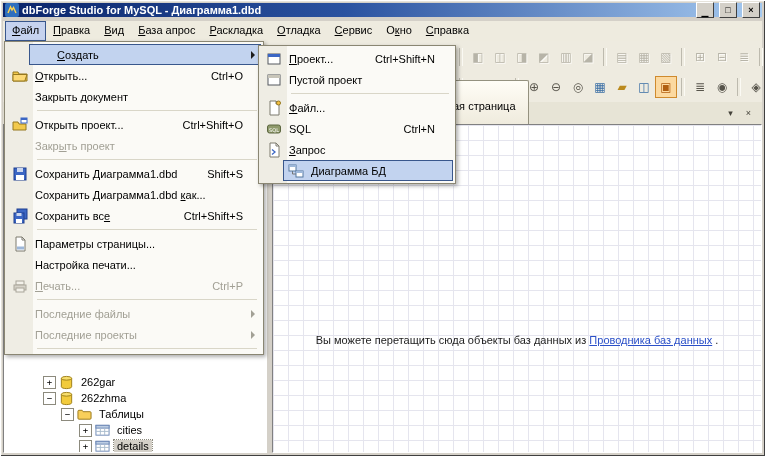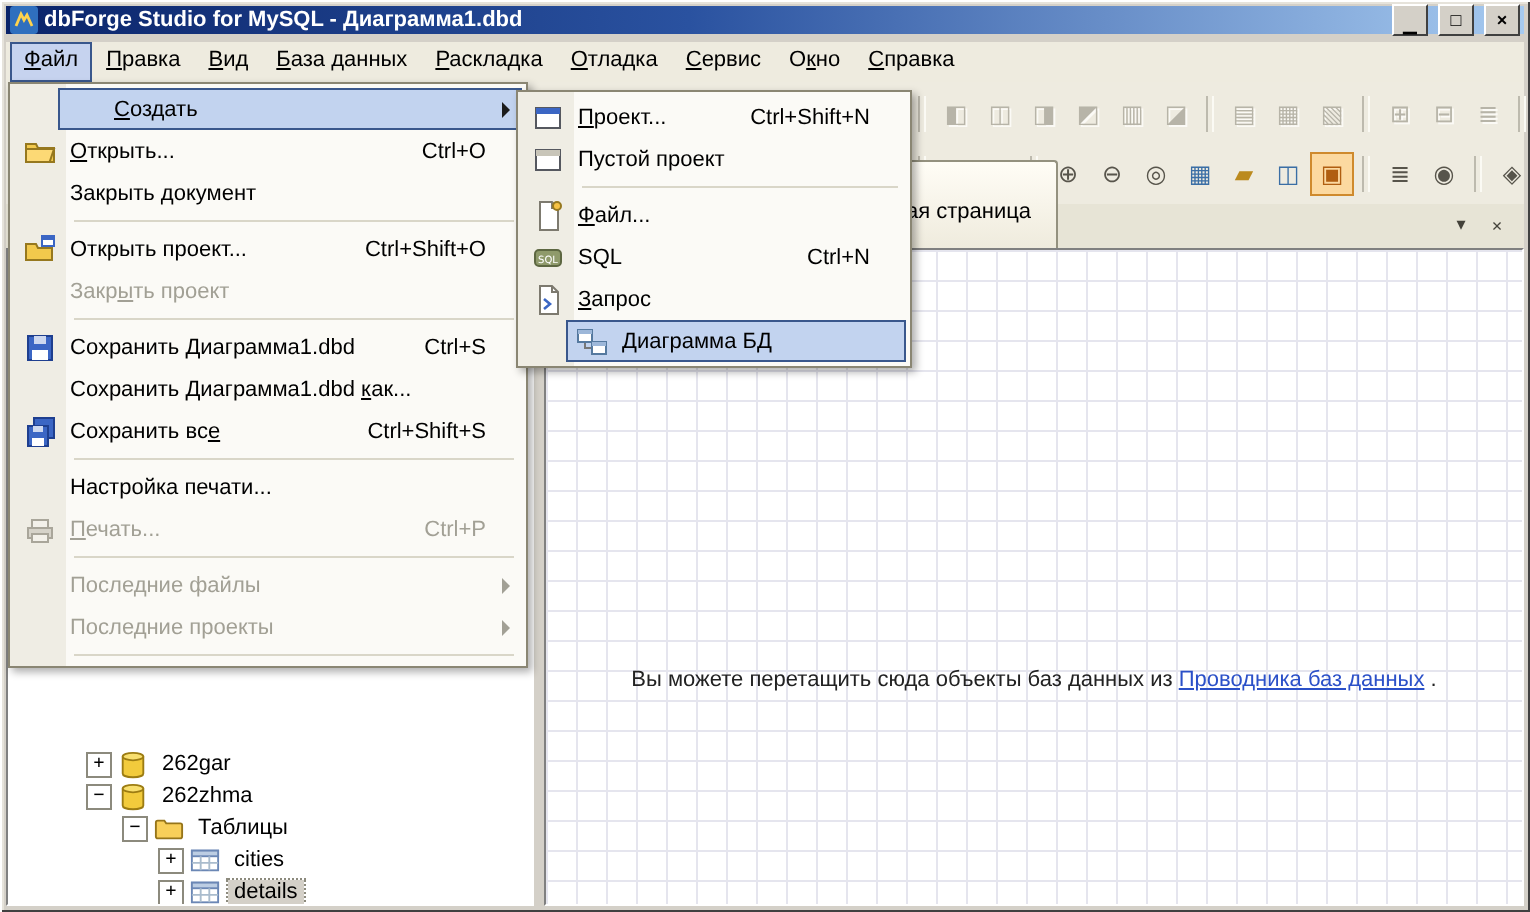--- a/index.html
+++ b/index.html
@@ -91,21 +91,21 @@
     <span class="ttl">dbForge Studio for MySQL - Диаграмма1.dbd</span>
     <span class="wb">▁</span>
     <span class="wb sq">□</span>
     <span class="wb sq">×</span>
   </div>
 
   <div class="menubar">
     <span class="mb open"><span></span><u>Ф</u><span>айл</span></span>
     <span class="mb"><span></span><u>П</u><span>равка</span></span>
     <span class="mb"><span></span><u>В</u><span>ид</span></span>
-    <span class="mb"><span></span><u>Б</u><span>аза данных</span></span>
+    <span class="mb"><span></span><u>Б</u><span>аза апрос</span></span>
     <span class="mb"><span></span><u>Р</u><span>аскладка</span></span>
     <span class="mb"><span></span><u>О</u><span>тладка</span></span>
     <span class="mb"><span></span><u>С</u><span>ервис</span></span>
     <span class="mb"><span>О</span><u>к</u><span>но</span></span>
     <span class="mb"><span></span><u>С</u><span>правка</span></span>
   </div>
 
   <div class="tbrow" id="tb1">
     <div class="tbgroup">
       <span class="tsep"></span>
@@ -267,40 +267,51 @@
     <div class="msep"></div>
     <div class="mi">
       <span class="ic">
           <svg width="16" height="16" viewBox="0 0 16 16">
             <rect x="2" y="2" width="12" height="12" fill="#3b66c4" stroke="#1e3f8f"></rect>
             <rect x="5" y="2" width="6" height="4" fill="#cdd8ef"></rect>
             <rect x="4" y="9" width="8" height="5" fill="#fff"></rect>
           </svg>
         </span>
       <span class="lb"><span>Сохранить Диаграмма1.dbd</span><u></u><span></span></span>
-      <span class="sc">Ctrl+S</span>
+      <span class="sc">Shift+S</span>
     </div>
     <div class="mi">
       <span class="ic"></span>
       <span class="lb"><span>Сохранить Диаграмма1.dbd </span><u>к</u><span>ак...</span></span>
       <span class="sc"></span>
     </div>
     <div class="mi">
       <span class="ic">
           <svg width="16" height="16" viewBox="0 0 16 16">
             <rect x="5" y="1" width="10" height="10" fill="#3b66c4" stroke="#1e3f8f"></rect>
             <rect x="2" y="5" width="10" height="10" fill="#3b66c4" stroke="#1e3f8f"></rect>
             <rect x="4.5" y="5" width="5" height="3" fill="#cdd8ef"></rect>
             <rect x="4" y="11" width="6" height="4" fill="#fff"></rect>
           </svg>
         </span>
       <span class="lb"><span>Сохранить вс</span><u>е</u><span></span></span>
       <span class="sc">Ctrl+Shift+S</span>
     </div>
     <div class="msep"></div>
+    <div class="mi">
+      <span class="ic">
+          <svg width="16" height="16" viewBox="0 0 16 16">
+            <path d="M4 1h6l3 3v11H4z" fill="#fff" stroke="#7d7a6f"></path>
+            <path d="M10 1v3h3" fill="none" stroke="#7d7a6f"></path>
+            <rect x="5" y="10.5" width="7" height="3" fill="#9db7d9"></rect>
+          </svg>
+        </span>
+      <span class="lb"><span>Параметры страницы...</span><u></u><span></span></span>
+      <span class="sc"></span>
+    </div>
     <div class="mi">
       <span class="ic"></span>
       <span class="lb"><span>Настройка печати...</span><u></u><span></span></span>
       <span class="sc"></span>
     </div>
     <div class="mi dis">
       <span class="ic">
           <svg width="16" height="16" viewBox="0 0 16 16">
             <rect x="4" y="3" width="8" height="4" fill="#f3f1ea" stroke="#a9a69a"></rect>
             <rect x="2" y="7" width="12" height="5" fill="#d6d3c9" stroke="#a9a69a"></rect>

